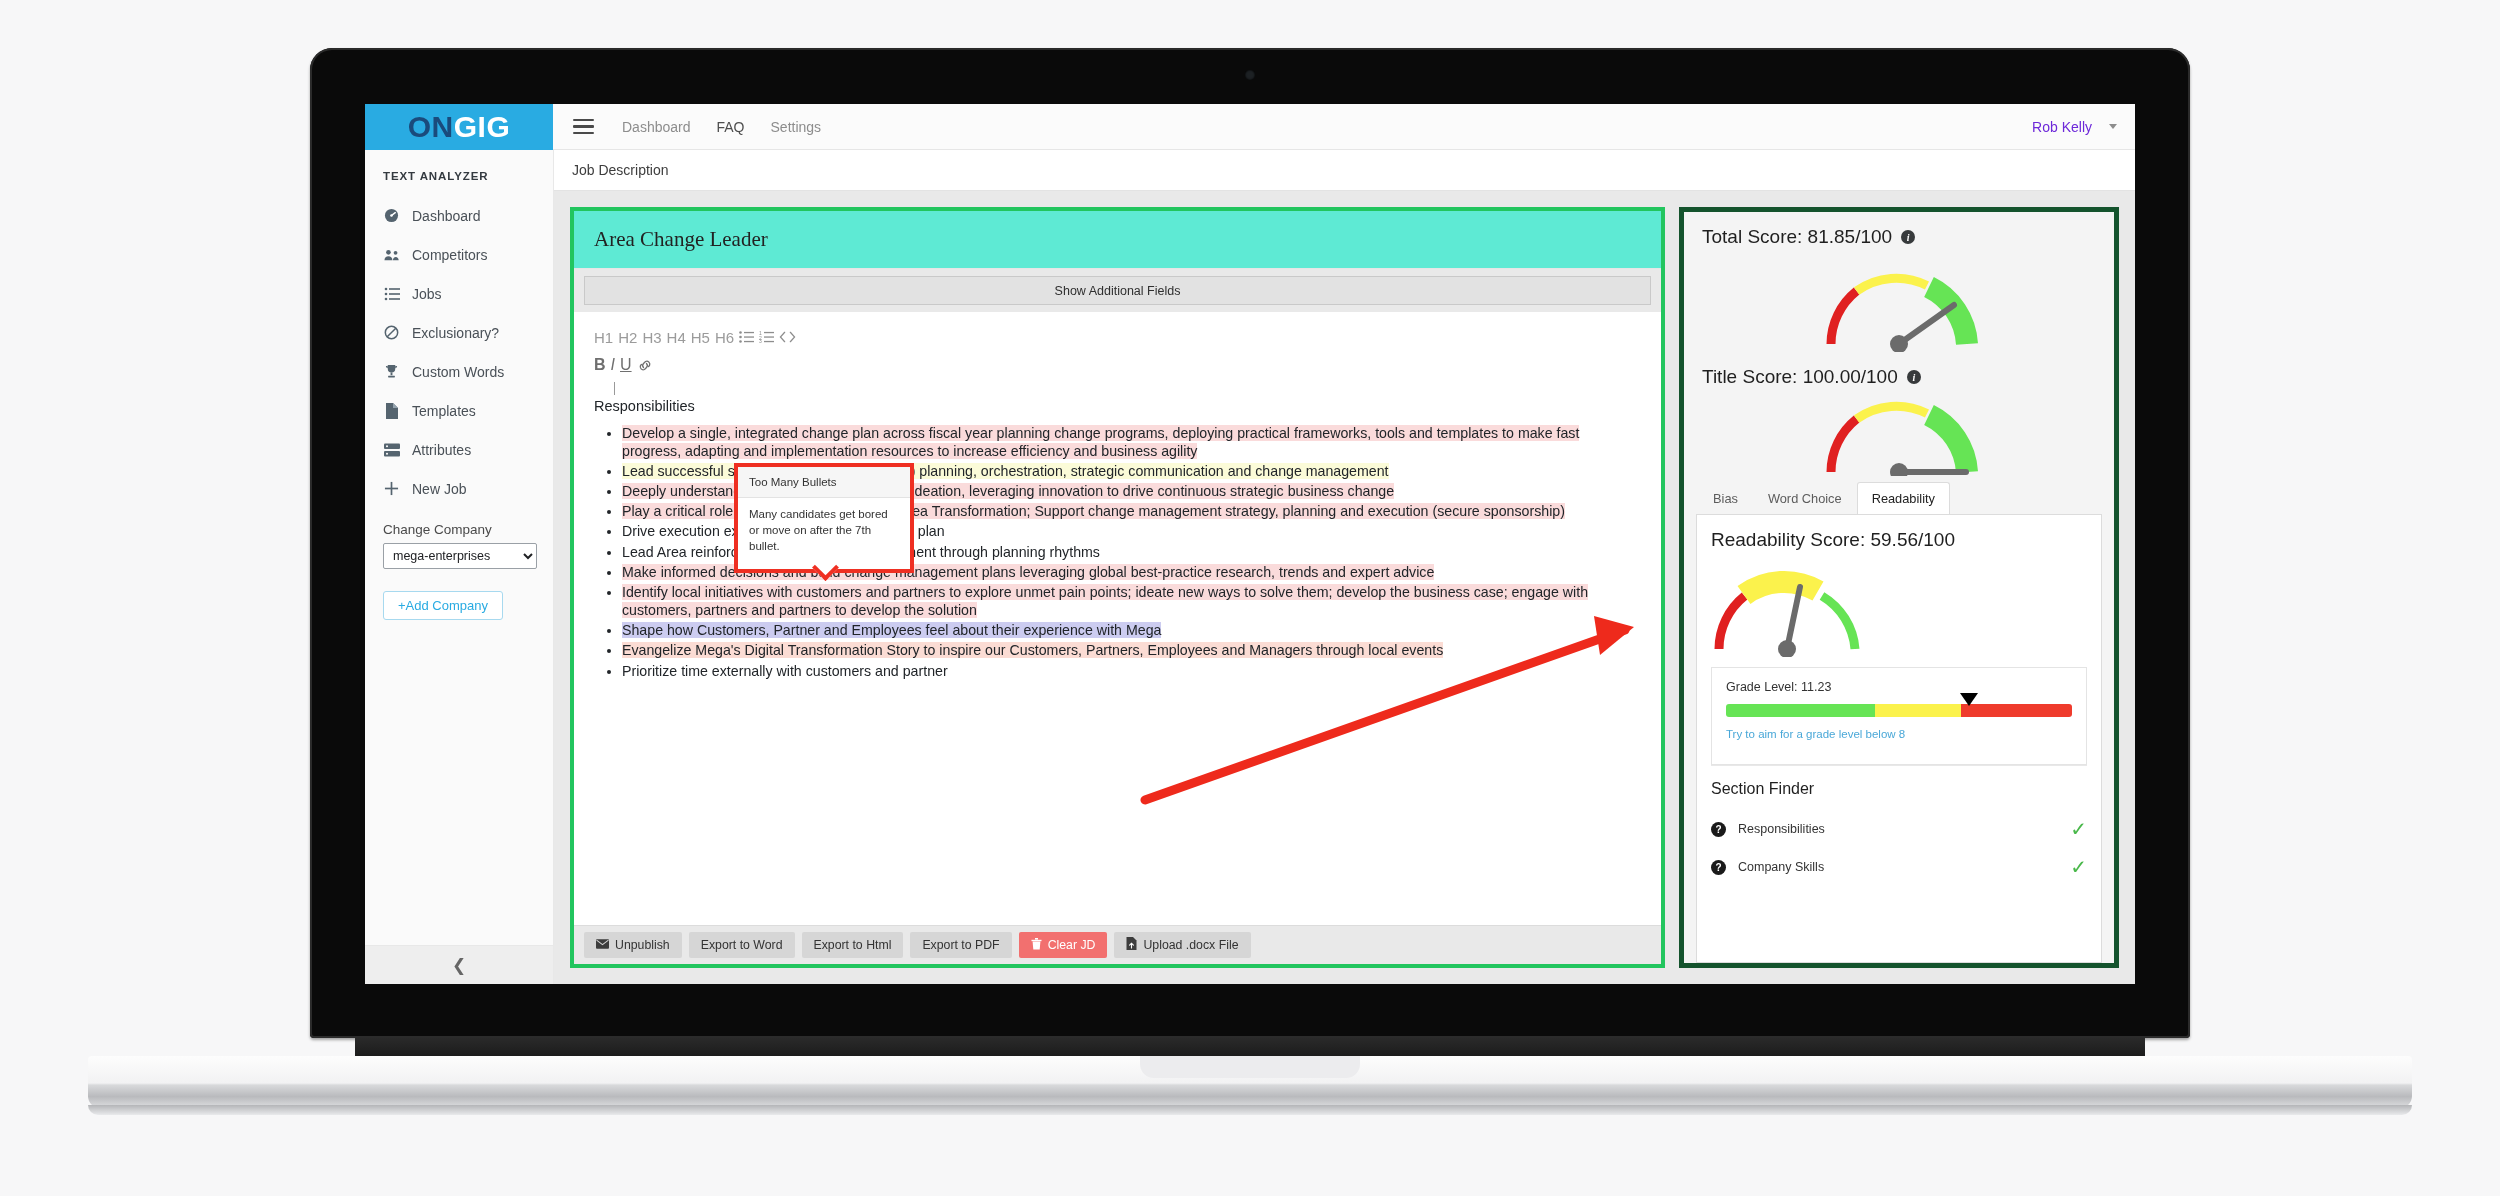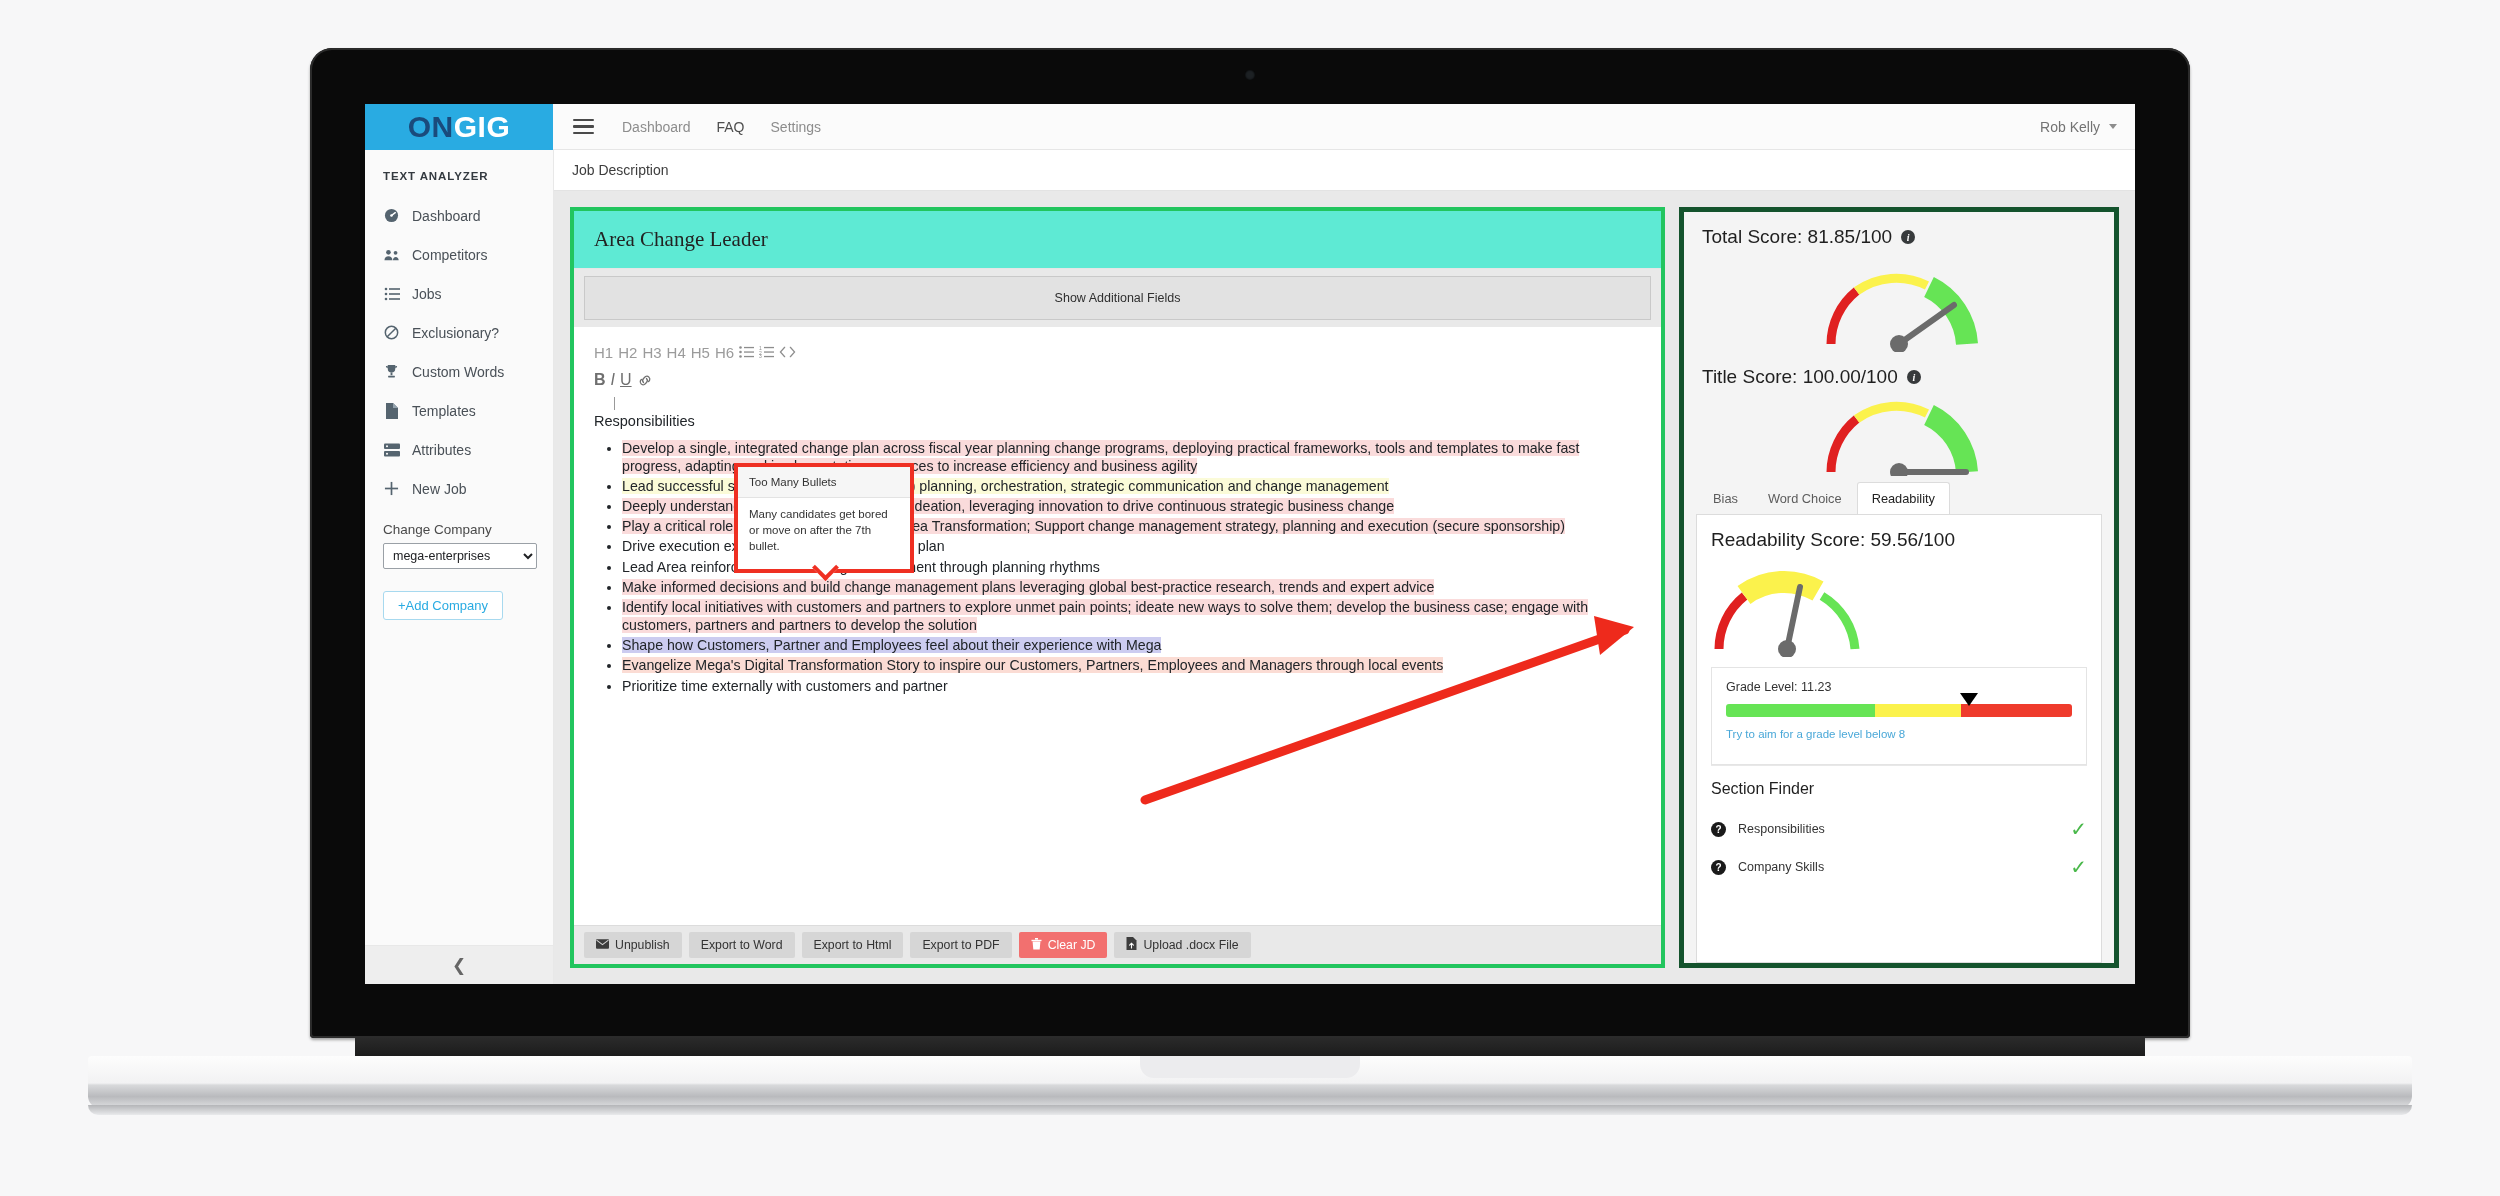--- a/index.html
+++ b/index.html
@@ -59,21 +59,21 @@
   .brand .on{color:#1a4b7c;}
   .brand .gig{color:#ffffff;}
   .navbar{
     flex:1;background:#fbfbfb;border-bottom:1px solid #e6e6e6;
     display:flex;align-items:center;padding:0 18px;gap:26px;
   }
   .hamburger{display:flex;flex-direction:column;gap:4px;cursor:pointer;padding:4px 2px;}
   .hamburger span{display:block;width:21px;height:2.4px;background:#4a4a4a;border-radius:1px;}
   .navlink{font-size:14px;color:#8d8d8d;cursor:pointer;}
   .navlink.dark{color:#4d4d4d;}
-  .user-menu{margin-left:auto;font-size:14px;color:#737373;cursor:pointer;display:flex;align-items:center;gap:9px;}
+  .user-menu{margin-left:auto;font-size:14px;color:#6d28d9;cursor:pointer;display:flex;align-items:center;gap:17px;}
   .caret{width:0;height:0;border-left:4.5px solid transparent;border-right:4.5px solid transparent;border-top:5px solid #8d8d8d;}
 
   .body-row{flex:1;display:flex;min-height:0;}
 
   
   .sidebar{
     width:188px;flex:0 0 188px;background:#fafafa;border-right:1px solid #e8e8e8;
     display:flex;flex-direction:column;
   }
   .side-head{
@@ -114,21 +114,21 @@
   .editor-card{
     flex:1;min-width:0;background:#5eead4;border:4px solid #22c55e;
     display:flex;flex-direction:column;overflow:hidden;position:relative;
   }
   .jd-title{
     font-family:"Liberation Serif", serif;font-size:21px;color:#222;
     padding:16px 20px;border-bottom:1px solid #e6e6e6;
   }
   .addfields-wrap{background:#e9e9e9;padding:7px 10px;}
   .addfields{
-    width:100%;height:44px;background:#e2e2e2;border:1px solid #c9c9c9;
+    width:100%;height:29px;background:#e2e2e2;border:1px solid #c9c9c9;
     font-size:12.5px;color:#2f2f2f;cursor:pointer;font-family:"Liberation Sans",sans-serif;
   }
   .fmt-toolbar{padding:12px 20px 2px 20px;display:flex;flex-direction:column;gap:2px;background:#fff;}
   .fmt-row{display:flex;align-items:center;gap:5px;height:26px;}
   .fmt-btn{font-size:15px;color:#9b9b9b;cursor:pointer;line-height:1;}
   .fmt-btn.b{font-weight:700;color:#6f6f6f;font-size:16px;}
   .fmt-btn.i{font-style:italic;color:#6f6f6f;font-size:16px;}
   .fmt-btn.u{text-decoration:underline;color:#6f6f6f;font-size:16px;}
   .fmt-icon{color:#8d8d8d;display:flex;align-items:center;cursor:pointer;}
   .caret-line{margin:2px 0 0 20px;width:1px;height:13px;background:#999;}

